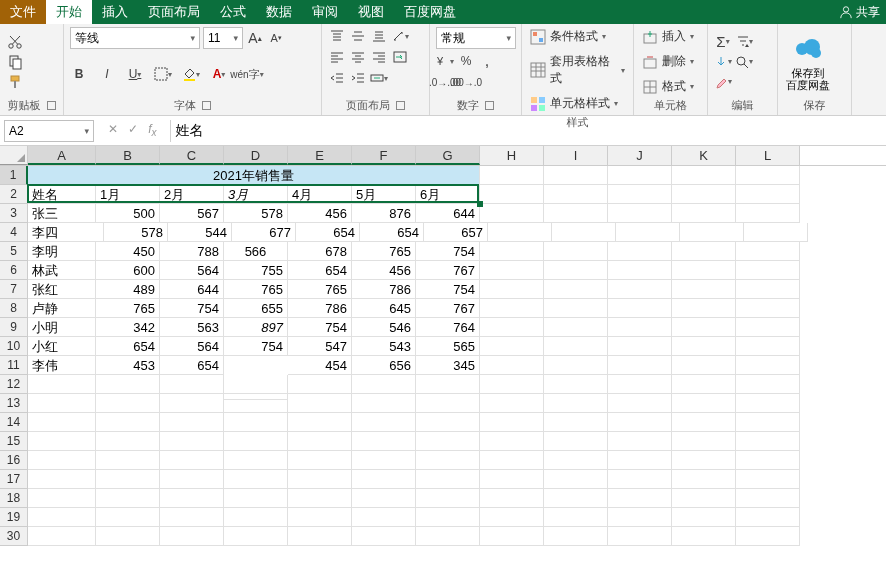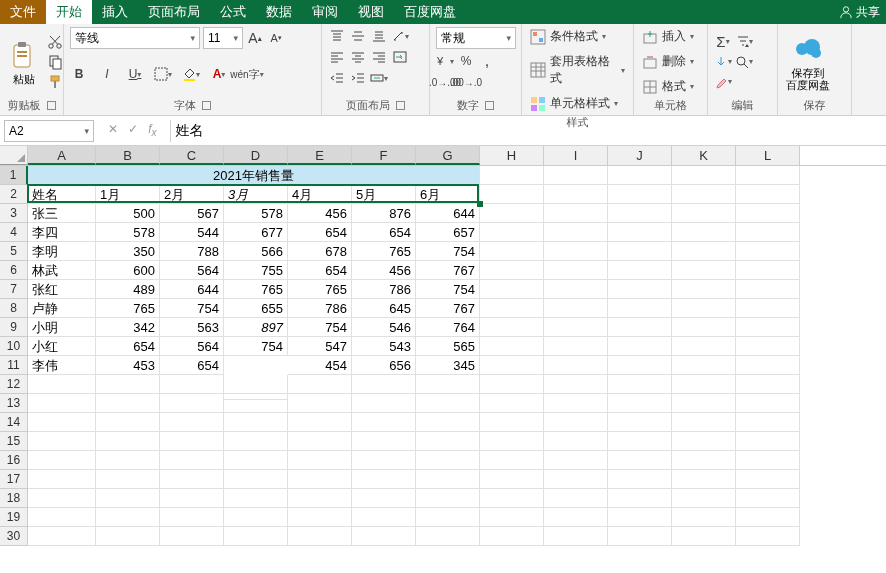--- a/index.html
+++ b/index.html
@@ -89,31 +89,20 @@
         </svg>
     </span>
     <span>共享</span>
   </div>
 </div>
 
 <div class="ribbon">
 
   <div class="rgroup" style="width:64px">
     <div class="rgroup-body">
-      <div class="big-btn">
-        <span class="icon">
-          <svg width="32" height="32" viewBox="0 0 32 32">
-              <rect x="6" y="6" width="16" height="22" rx="2" fill="#fff" stroke="#b88b3e"></rect>
-              <rect x="10" y="3" width="8" height="5" rx="1" fill="#888"></rect>
-              <rect x="9" y="12" width="10" height="2" fill="#b88b3e"></rect>
-              <rect x="9" y="16" width="10" height="2" fill="#b88b3e"></rect>
-            </svg>
-        </span>
-        <div class="lbl">粘贴</div>
-      </div>
       <div class="col">
         <div class="sml-btn">
             <span>
               <svg width="16" height="16" viewBox="0 0 16 16">
                 <circle cx="4" cy="12" r="2.2" fill="none" stroke="#444"></circle>
                 <circle cx="12" cy="12" r="2.2" fill="none" stroke="#444"></circle>
                 <path d="M5.5 10 L13 2 M10.5 10 L3 2" stroke="#444"></path>
               </svg>
             </span>
           </div>
@@ -521,38 +510,38 @@
           <div class="cell num" style="width: 64px;">456</div>
           <div class="cell num" style="width: 64px;">876</div>
           <div class="cell num" style="width: 64px;">644</div>
           <div class="cell" style="width: 64px;"></div>
           <div class="cell" style="width: 64px;"></div>
           <div class="cell" style="width: 64px;"></div>
           <div class="cell" style="width: 64px;"></div>
           <div class="cell" style="width: 64px;"></div>
         </div>
         <div class="cell-row">
-          <div class="cell txt" style="width: 68px;">李四</div>
+          <div class="cell txt" style="width: 76px;">李四</div>
           <div class="cell num" style="width: 64px;">578</div>
           <div class="cell num" style="width: 64px;">544</div>
           <div class="cell num" style="width: 64px;">677</div>
           <div class="cell num" style="width: 64px;">654</div>
           <div class="cell num" style="width: 64px;">654</div>
           <div class="cell num" style="width: 64px;">657</div>
           <div class="cell" style="width: 64px;"></div>
           <div class="cell" style="width: 64px;"></div>
           <div class="cell" style="width: 64px;"></div>
           <div class="cell" style="width: 64px;"></div>
           <div class="cell" style="width: 64px;"></div>
         </div>
         <div class="cell-row">
           <div class="cell txt" style="width: 68px;">李明</div>
-          <div class="cell num" style="width: 64px;">350</div>
+          <div class="cell num" style="width: 64px;">450</div>
           <div class="cell num" style="width: 64px;">788</div>
-          <div class="cell num" style="width: 64px;">566</div>
+          <div class="cell num" style="width: 64px; text-align: center;">566</div>
           <div class="cell num" style="width: 64px;">678</div>
           <div class="cell num" style="width: 64px;">765</div>
           <div class="cell num" style="width: 64px;">754</div>
           <div class="cell" style="width: 64px;"></div>
           <div class="cell" style="width: 64px;"></div>
           <div class="cell" style="width: 64px;"></div>
           <div class="cell" style="width: 64px;"></div>
           <div class="cell" style="width: 64px;"></div>
         </div>
         <div class="cell-row">

